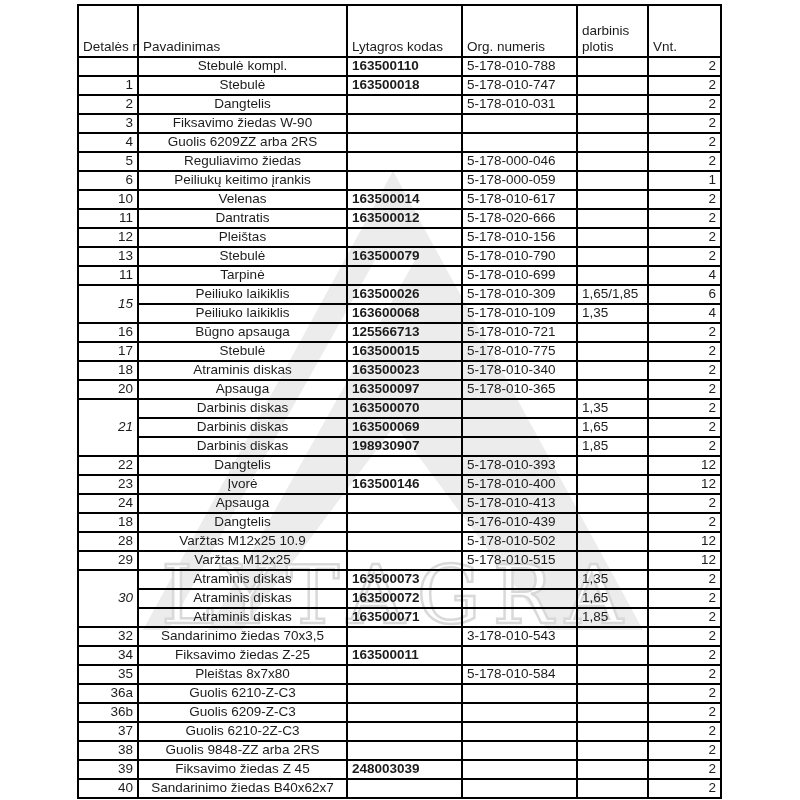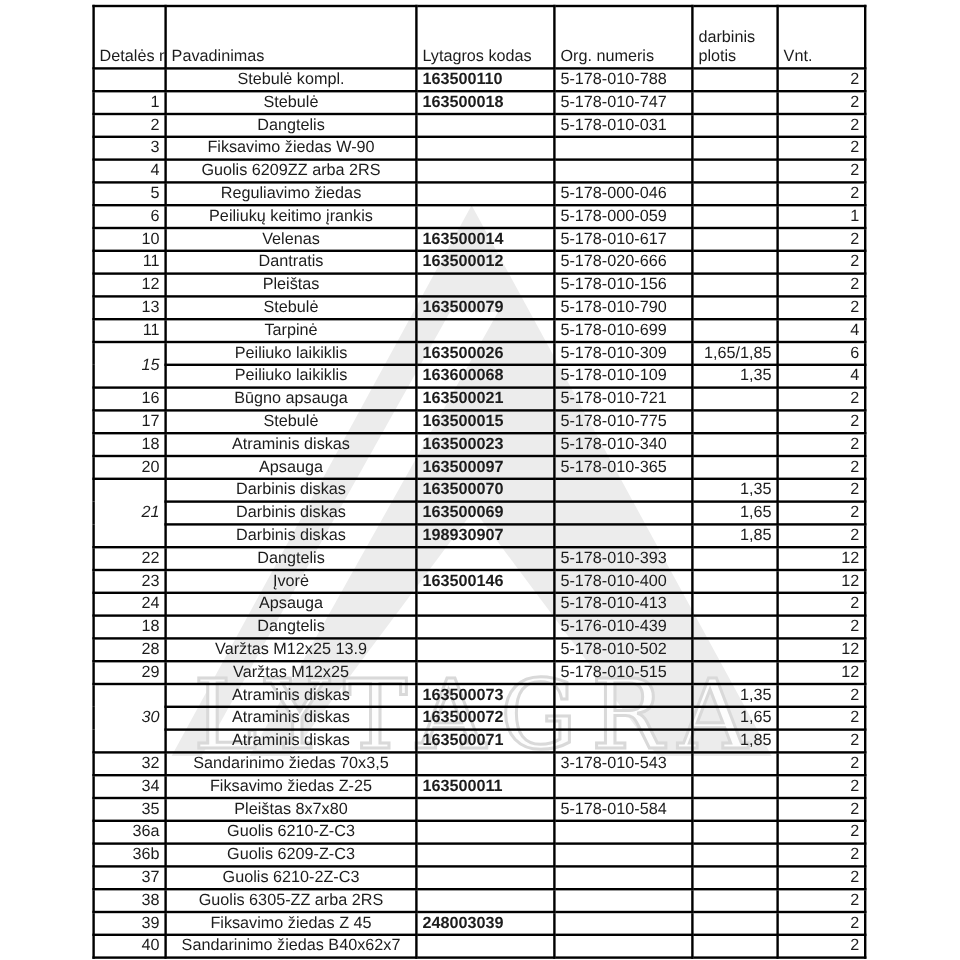--- a/index.html
+++ b/index.html
@@ -24,21 +24,21 @@
     background:transparent; font-weight:normal;
   }
   #parts thead th { height:49px; text-align:left; }
   #parts thead th.c-width { white-space:normal;margin-top:38px; }
   #parts tbody tr { height:19px; }
   #parts td.c-no   { text-align:right; }
   #parts td.c-no[rowspan] { vertical-align:middle;font-style:italic; }
   #parts td.c-name { text-align:center; }
   #parts td.c-code { text-align:left;font-weight:bold; }
   #parts td.c-org  { text-align:left; }
-  #parts td.c-width{ text-align:right; }
+  #parts td.c-width{ text-align:left; }
   #parts td.c-qty  { text-align:right; }
 </style>
 </head>
 <body>
 
 <svg id="watermark" viewBox="0 0 800 800" xmlns="http://www.w3.org/2000/svg" aria-hidden="true">
   <defs>
     <clipPath id="triclip">
       <polygon points="393,171 643,630 143,630"></polygon>
     </clipPath>
@@ -180,21 +180,21 @@
       <tr>
         <td class="c-name">Peiliuko laikiklis</td>
         <td class="c-code">163600068</td>
         <td class="c-org">5-178-010-109</td>
         <td class="c-width">1,35</td>
         <td class="c-qty">4</td>
       </tr>
       <tr>
         <td class="c-no">16</td>
         <td class="c-name">Būgno apsauga</td>
-        <td class="c-code">163500021</td>
+        <td class="c-code">125566713</td>
         <td class="c-org">5-178-010-721</td>
         <td class="c-width"></td>
         <td class="c-qty">2</td>
       </tr>
       <tr>
         <td class="c-no">17</td>
         <td class="c-name">Stebulė</td>
         <td class="c-code">163500015</td>
         <td class="c-org">5-178-010-775</td>
         <td class="c-width"></td>
@@ -265,21 +265,21 @@
       <tr>
         <td class="c-no">18</td>
         <td class="c-name">Dangtelis</td>
         <td class="c-code"></td>
         <td class="c-org">5-176-010-439</td>
         <td class="c-width"></td>
         <td class="c-qty">2</td>
       </tr>
       <tr>
         <td class="c-no">28</td>
-        <td class="c-name">Varžtas M12x25 13.9</td>
+        <td class="c-name">Varžtas M12x25 10.9</td>
         <td class="c-code"></td>
         <td class="c-org">5-178-010-502</td>
         <td class="c-width"></td>
         <td class="c-qty">12</td>
       </tr>
       <tr>
         <td class="c-no">29</td>
         <td class="c-name">Varžtas M12x25</td>
         <td class="c-code"></td>
         <td class="c-org">5-178-010-515</td>
@@ -351,21 +351,21 @@
       <tr>
         <td class="c-no">37</td>
         <td class="c-name">Guolis 6210-2Z-C3</td>
         <td class="c-code"></td>
         <td class="c-org"></td>
         <td class="c-width"></td>
         <td class="c-qty">2</td>
       </tr>
       <tr>
         <td class="c-no">38</td>
-        <td class="c-name">Guolis 6305-ZZ arba 2RS</td>
+        <td class="c-name">Guolis 9848-ZZ arba 2RS</td>
         <td class="c-code"></td>
         <td class="c-org"></td>
         <td class="c-width"></td>
         <td class="c-qty">2</td>
       </tr>
       <tr>
         <td class="c-no">39</td>
         <td class="c-name">Fiksavimo žiedas Z 45</td>
         <td class="c-code">248003039</td>
         <td class="c-org"></td>

